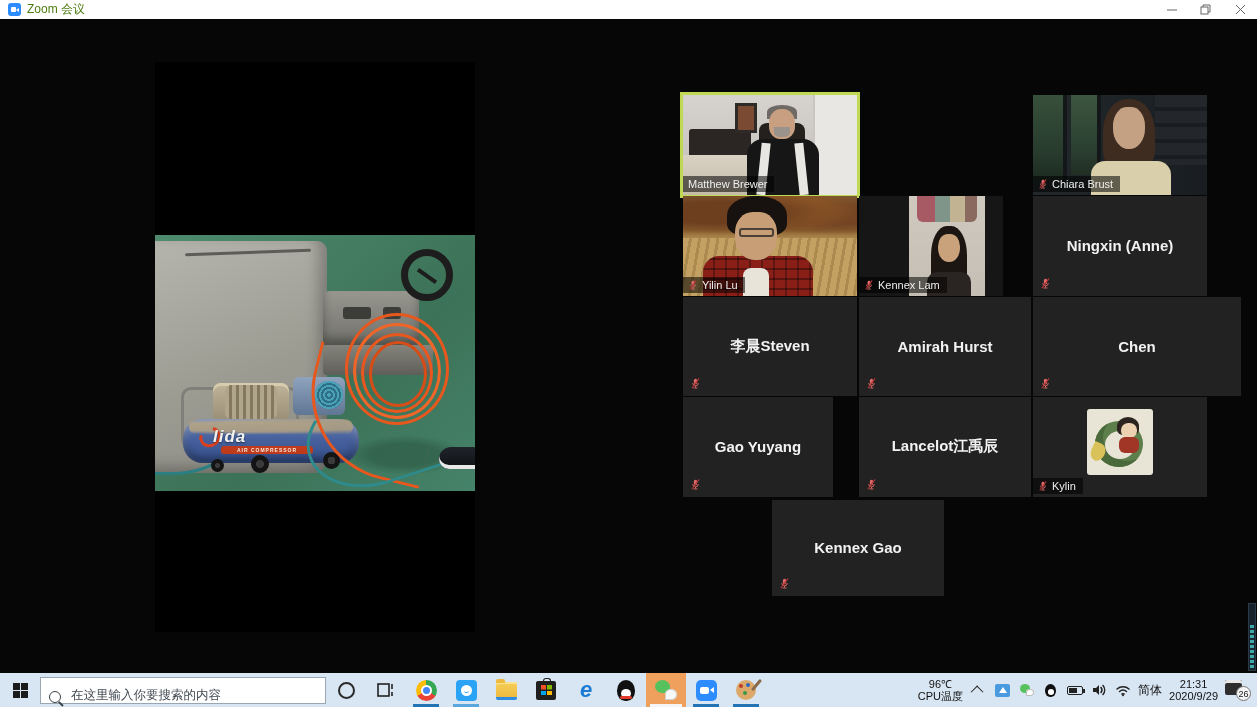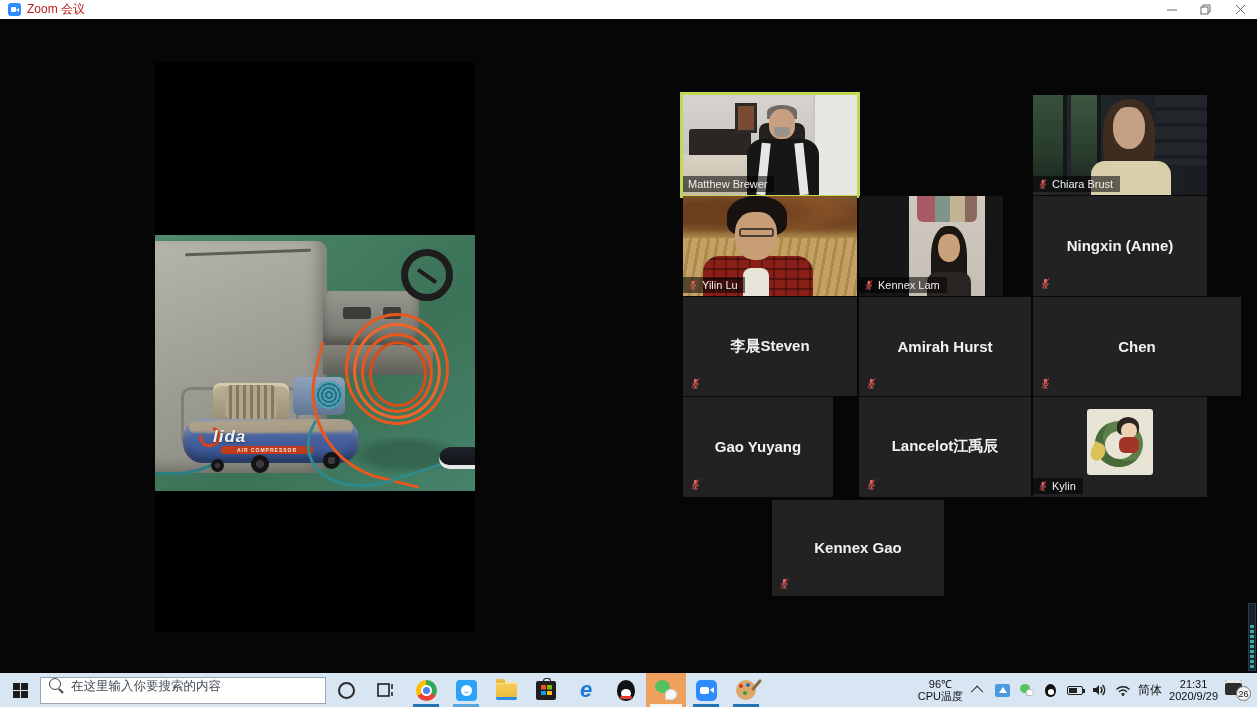--- a/index.html
+++ b/index.html
@@ -4,21 +4,21 @@
 <style>
   html,body{margin:0;padding:0;background:#000;}
   *{box-sizing:border-box;font-family:"Liberation Sans",sans-serif;}
   #screen{position:relative;width:1257px;height:707px;overflow:hidden;background:#060606;}
 
   
   .titlebar{position:absolute;left:0;top:0;width:100%;height:19px;background:#ffffff;display:flex;align-items:center;}
   .app-ic{width:13px;height:13px;border-radius:3px;background:#2d8cff;margin:0 6px 0 8px;position:relative;}
   .app-ic::before{content:"";position:absolute;left:3px;top:4px;width:5px;height:5px;background:#fff;border-radius:1px;}
   .app-ic::after{content:"";position:absolute;right:2px;top:4.5px;width:0;height:0;border-right:3px solid #fff;border-top:2.5px solid transparent;border-bottom:2.5px solid transparent;}
-  .win-title{font-size:12px;color:#b91c1c;}
+  .win-title{font-size:12px;color:#4d7c0f;}
   .wc-group{margin-left:auto;display:flex;height:100%;}
   .wc{width:34px;height:100%;display:flex;align-items:center;justify-content:center;color:#555;}
   .wc svg{stroke:#666;stroke-width:1;fill:none;}
 
   
   .main{position:absolute;left:0;top:19px;width:1257px;height:654px;background:#060606;}
 
   
   .shared{position:absolute;left:155px;top:43px;width:320px;height:570px;background:#000;}
   .photo{position:absolute;left:0;top:173px;width:320px;height:256px;background:linear-gradient(140deg,#4d8a6e,#3c7257 60%,#45836a);overflow:hidden;}
@@ -134,21 +134,21 @@
 
   
   .meter{position:absolute;right:1px;top:584px;width:8px;height:68px;background:#18222c;border:1px solid #2a3a48;}
   .meter::after{content:"";position:absolute;left:1px;right:1px;bottom:1px;height:44px;background:repeating-linear-gradient(180deg,#3fa8a8 0 3px,#1c2c34 3px 5px);}
 
   
   .taskbar{position:absolute;left:0;top:673px;width:1257px;height:34px;background:#d8e5f2;display:flex;align-items:center;}
   .tb-start{width:40px;height:100%;display:flex;align-items:center;justify-content:center;}
   .winlogo{width:15px;height:15px;display:grid;grid-template-columns:7px 7px;grid-template-rows:7px 7px;gap:1px;}
   .winlogo span{background:#1b1b1b;}
-  .tb-search{width:286px;height:27px;background:#fff;border:1px solid #9aa7b2;display:flex;align-items:flex-start;padding:0 8px;gap:8px;}
+  .tb-search{width:286px;height:27px;background:#fff;border:1px solid #9aa7b2;display:flex;align-items:flex-end;padding:0 8px;gap:8px;}
   .tb-search input{border:0;outline:0;flex:1;font-size:12.5px;color:#333;background:transparent;}
   .tb-search input::placeholder{color:#424a52;}
   .mag{width:12px;height:12px;border:1.6px solid #3a4248;border-radius:50%;position:relative;flex:none;}
   .mag::after{content:"";position:absolute;right:-4px;bottom:-3px;width:6px;height:1.7px;background:#3a4248;transform:rotate(45deg);}
   .tb-apps{display:flex;height:100%;align-items:center;}
   .tb-app{width:40px;height:100%;display:flex;align-items:center;justify-content:center;position:relative;}
   .tb-app.running::after{content:"";position:absolute;left:7px;right:7px;bottom:0;height:3px;background:#2374b5;}
   .tb-app.running.lite::after{background:#5aa7dd;}
   .tb-app.highlight{background:#efa05c;}
   .tb-app.highlight::after{content:"";position:absolute;left:4px;right:4px;bottom:0;height:3px;background:#f5f5f5;}

